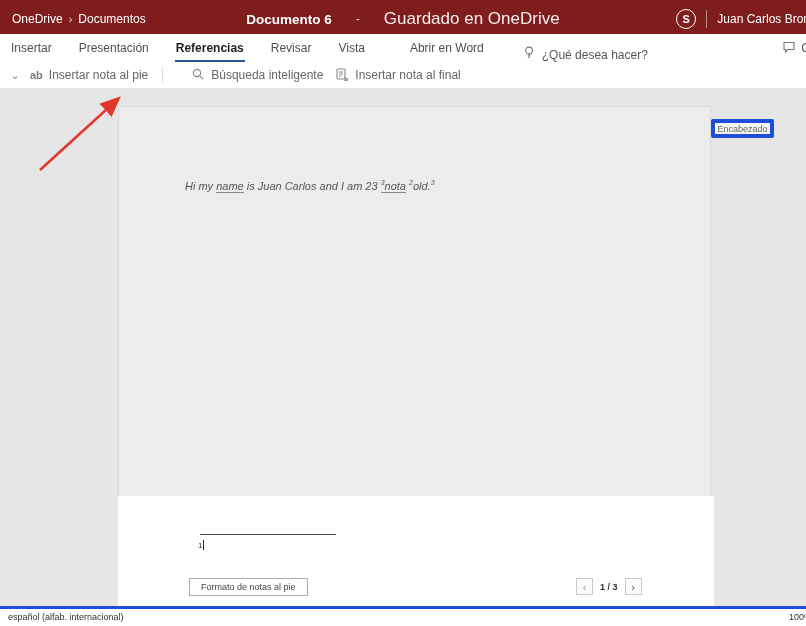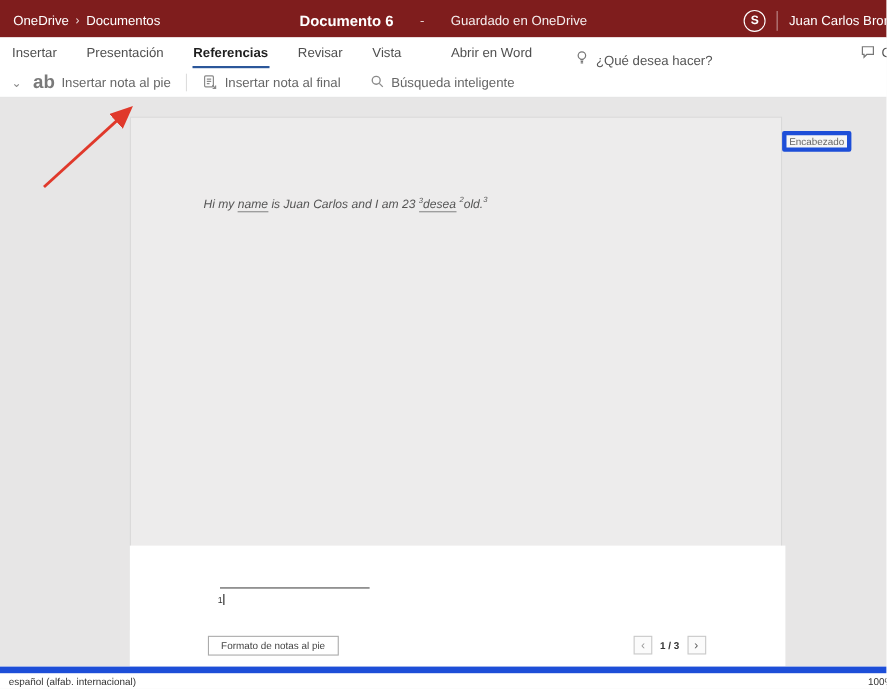--- a/index.html
+++ b/index.html
@@ -7,39 +7,39 @@
   body { font-family:"Liberation Sans", sans-serif; overflow:hidden; background:#fff; }
   .app { width:806px; height:626px; position:relative; overflow:hidden; background:#fff; }
 
   
   .topbar { height:34px; background:#7f1d1d; color:#fff; position:relative; }
   .breadcrumb { position:absolute; left:12px; top:0; height:38px; display:flex; align-items:center; gap:6px; font-size:12px; }
   .breadcrumb .chev { font-size:11px; opacity:.85; }
   .title-group { position:absolute; left:50%; transform:translateX(-50%); top:0; height:38px; display:flex; align-items:center; gap:24px; white-space:nowrap; }
   .doc-title { font-size:13.5px; font-weight:bold; }
   .dash { font-size:12px; opacity:.8; }
-  .saved { font-size:12px; opacity:.92; }
+  .saved { font-size:17px; opacity:.92; }
   .user-group { position:absolute; right:-10px; top:0; height:38px; display:flex; align-items:center; gap:10px; }
   .skype-icon { width:20px; height:20px; border:1.4px solid #fff; border-radius:50%; display:flex; align-items:center; justify-content:center; font-size:11px; font-weight:bold; cursor:pointer; }
   .vsep { width:1px; height:18px; background:rgba(255,255,255,.5); }
   .user-name { font-size:12px; white-space:nowrap; cursor:pointer; }
 
   
   .tabs { height:28px; background:#fff; display:flex; align-items:center; padding-left:10px; position:relative; font-size:12px; color:#4f4f4f; }
   .tab { height:28px; display:flex; align-items:center; margin-right:25px; padding:2px 1px 0 1px; border-bottom:2px solid transparent; cursor:pointer; white-space:nowrap; }
   .tab.active { color:#1f1f1f; font-weight:bold; border-bottom-color:#2b579a; }
   .tab.open-in-word { margin-left:18px; }
   .tellme { height:28px; display:flex; align-items:flex-end; gap:6px; margin-left:12px; color:#555; cursor:pointer; white-space:nowrap; }
   .comments-corner { position:absolute; right:-4px; top:0; height:28px; display:flex; align-items:center; gap:5px; color:#555; cursor:pointer; }
 
   
   .ribbon { height:27px; background:#fff; display:flex; align-items:center; font-size:12px; color:#666; padding-left:6px; border-bottom:1px solid #e3e3e3; }
   .collapse { width:18px; text-align:center; color:#8a8a8a; font-size:11px; cursor:pointer; }
   .rbtn { display:flex; align-items:center; gap:6px; cursor:pointer; padding:0 6px; height:27px; white-space:nowrap; }
-  .ab-glyph { font-size:17px; color:#7a7a7a; font-weight:bold; letter-spacing:0; }
+  .ab-glyph { font-size:11px; color:#7a7a7a; font-weight:bold; letter-spacing:0; }
   .rdivider { width:1px; height:16px; background:#ddd; margin:0 8px; }
   .ricon { width:14px; height:14px; flex:0 0 auto; }
   .smart { margin-left:14px; }
 
   
   .canvas { position:relative; height:517px; background:#e7e6e6; overflow:hidden; }
   .page { position:absolute; left:118px; top:17px; width:593px; height:467px; background:#edecec; border:1px solid #d9d9d9; cursor:text; }
   .doc-text { position:absolute; left:66px; top:72px; font-size:11px; font-style:italic; color:#555; white-space:nowrap; }
   .doc-text .u { border-bottom:1px solid #8a8a8a; }
   .doc-text sup { font-size:7px; vertical-align:super; }
@@ -53,21 +53,21 @@
   .fn-format-btn { position:absolute; left:71px; top:82px; height:18px; padding:0 11px; background:#fff; border:1px solid #ababab; font-size:9px; color:#444; font-family:inherit; cursor:pointer; }
   .pager { position:absolute; left:458px; top:82px; display:flex; align-items:center; gap:7px; }
   .pg-btn { width:17px; height:17px; border:1px solid #c9c9c9; background:#fbfbfb; font-size:11px; color:#999; display:flex; align-items:center; justify-content:center; cursor:pointer; }
   .pg-btn.next { color:#555; }
   .pg-label { font-size:9px; color:#333; font-weight:bold; }
 
   
   .anno { position:absolute; left:0; top:0; width:806px; height:626px; pointer-events:none; z-index:60; }
 
   
-  .statusbar { height:16px; background:#fff; border-top:6px solid #1d4ed8; position:relative; font-size:9px; color:#333; }
+  .statusbar { height:16px; background:#fff; border-top:3px solid #1d4ed8; position:relative; font-size:9px; color:#333; }
   .lang { position:absolute; left:8px; top:3px; cursor:pointer; }
   .zoom { position:absolute; left:789px; top:3px; white-space:nowrap; cursor:pointer; }
 </style>
 </head>
 <body>
 
 <div class="app">
 
   <header class="topbar">
     <div class="breadcrumb">
@@ -113,46 +113,46 @@
     </div>
   </nav>
 
   <div class="ribbon">
     <div class="collapse">⌄</div>
     <div class="rbtn">
       <span class="ab-glyph">ab</span>
       <span>Insertar nota al pie</span>
     </div>
     <div class="rdivider"></div>
+    <div class="rbtn smart">
+      <span>
+        <svg class="ricon" viewBox="0 0 14 14" fill="none" stroke="#8a8a8a" stroke-width="1.2">
+          <circle cx="6" cy="6" r="3.6"></circle>
+          <path d="M8.8 8.8 L12 12"></path>
+        </svg>
+      </span>
+      <span>Búsqueda inteligente</span>
+    </div>
     <div class="rbtn">
       <span>
         <svg class="ricon" viewBox="0 0 14 14" fill="none" stroke="#8a8a8a" stroke-width="1.1">
           <rect x="2" y="2" width="8" height="10" rx="1"></rect>
           <path d="M4 5 h4 M4 7 h4 M4 9 h2.5"></path>
           <path d="M9 10.5 l3 3 M12 10.8 v2.7 h-2.7"></path>
         </svg>
       </span>
       <span>Insertar nota al final</span>
     </div>
-    <div class="rbtn smart">
-      <span>
-        <svg class="ricon" viewBox="0 0 14 14" fill="none" stroke="#8a8a8a" stroke-width="1.2">
-          <circle cx="6" cy="6" r="3.6"></circle>
-          <path d="M8.8 8.8 L12 12"></path>
-        </svg>
-      </span>
-      <span>Búsqueda inteligente</span>
-    </div>
   </div>
 
   <div class="canvas">
 
     <div class="page">
       <p class="doc-text">
-        <span>Hi my </span><span class="u">name</span><span> is Juan Carlos and I am 23 </span><span class="u"><sup>3</sup><span>desea</span></span><span> </span><sup>2</sup><span>old.</span><sup>3</sup>
+        <span>Hi my </span><span class="u">name</span><span> is Juan Carlos and I am 23 </span><span class="u"><sup>3</sup><span>nota</span></span><span> </span><sup>2</sup><span>old.</span><sup>3</sup>
       </p>
     </div>
 
     <button class="header-btn">Encabezado</button>
 
     <div class="fn-pane">
       <div class="fn-sep"></div>
       <div class="fn-num"><span>1</span><span class="caret"></span></div>
       <button class="fn-format-btn">Formato de notas al pie</button>
       <div class="pager">

